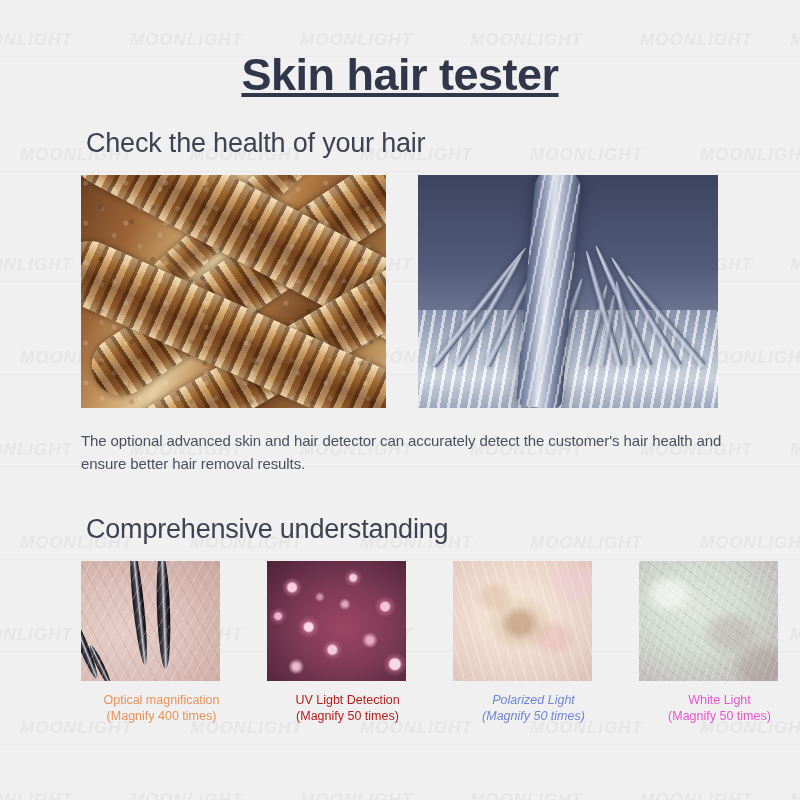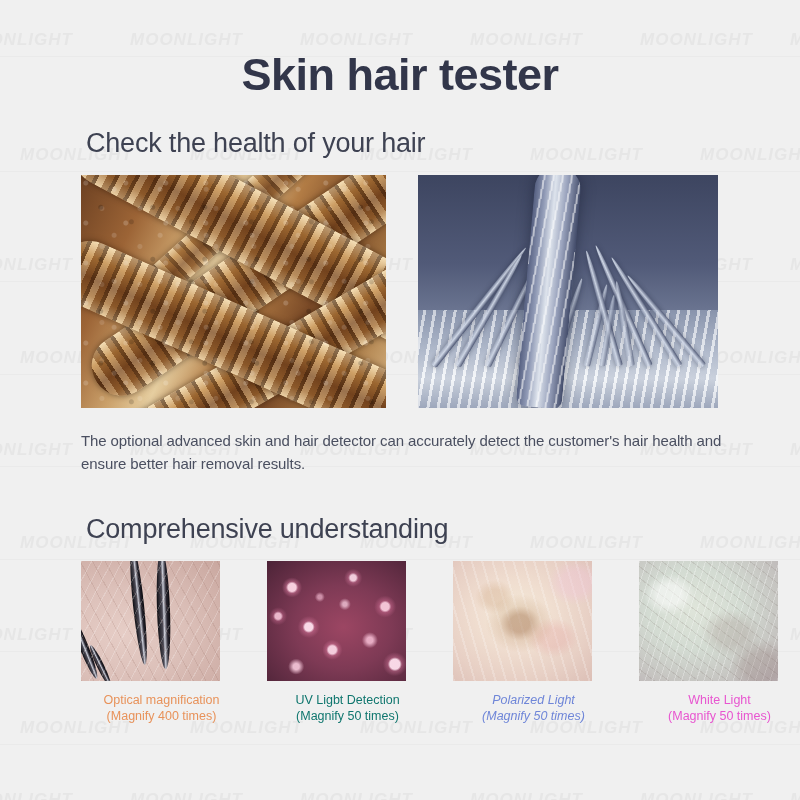--- a/index.html
+++ b/index.html
@@ -36,20 +36,21 @@
   .page{ position:relative; z-index:2; width:800px; height:800px; }
 
   .title{
     text-align:center;
     font-size:45px;
     font-weight:bold;
     letter-spacing:-0.5px;
     color:#32364a;
     padding-top:52px;
     line-height:1;
+    text-decoration:underline;
   }
 
   .h2{
     font-size:27px;
     font-weight:normal;
     color:#3e4252;
     margin:31px 0 0 86px;
     letter-spacing:-0.2px;
   }
 
@@ -339,21 +340,21 @@
           <div class="hairstrand hc"></div>
           <div class="hairstrand hd"></div>
         </div>
         <div class="cap" style="color: rgb(232, 146, 90);">
           <div>Optical magnification</div>
           <div>(Magnify 400 times)</div>
         </div>
       </div>
       <div class="cell">
         <div class="thumb t-uv"></div>
-        <div class="cap" style="color: #0f766e;">
+        <div class="cap" style="color: #b91c1c;">
           <div>UV Ligbt Detection</div>
           <div>(Magnify 50 times)</div>
         </div>
       </div>
       <div class="cell">
         <div class="thumb t-pol"></div>
         <div class="cap" style="color: rgb(111, 134, 216); font-style: italic;">
           <div>Polarized Light</div>
           <div>(Magnify 50 times)</div>
         </div>

